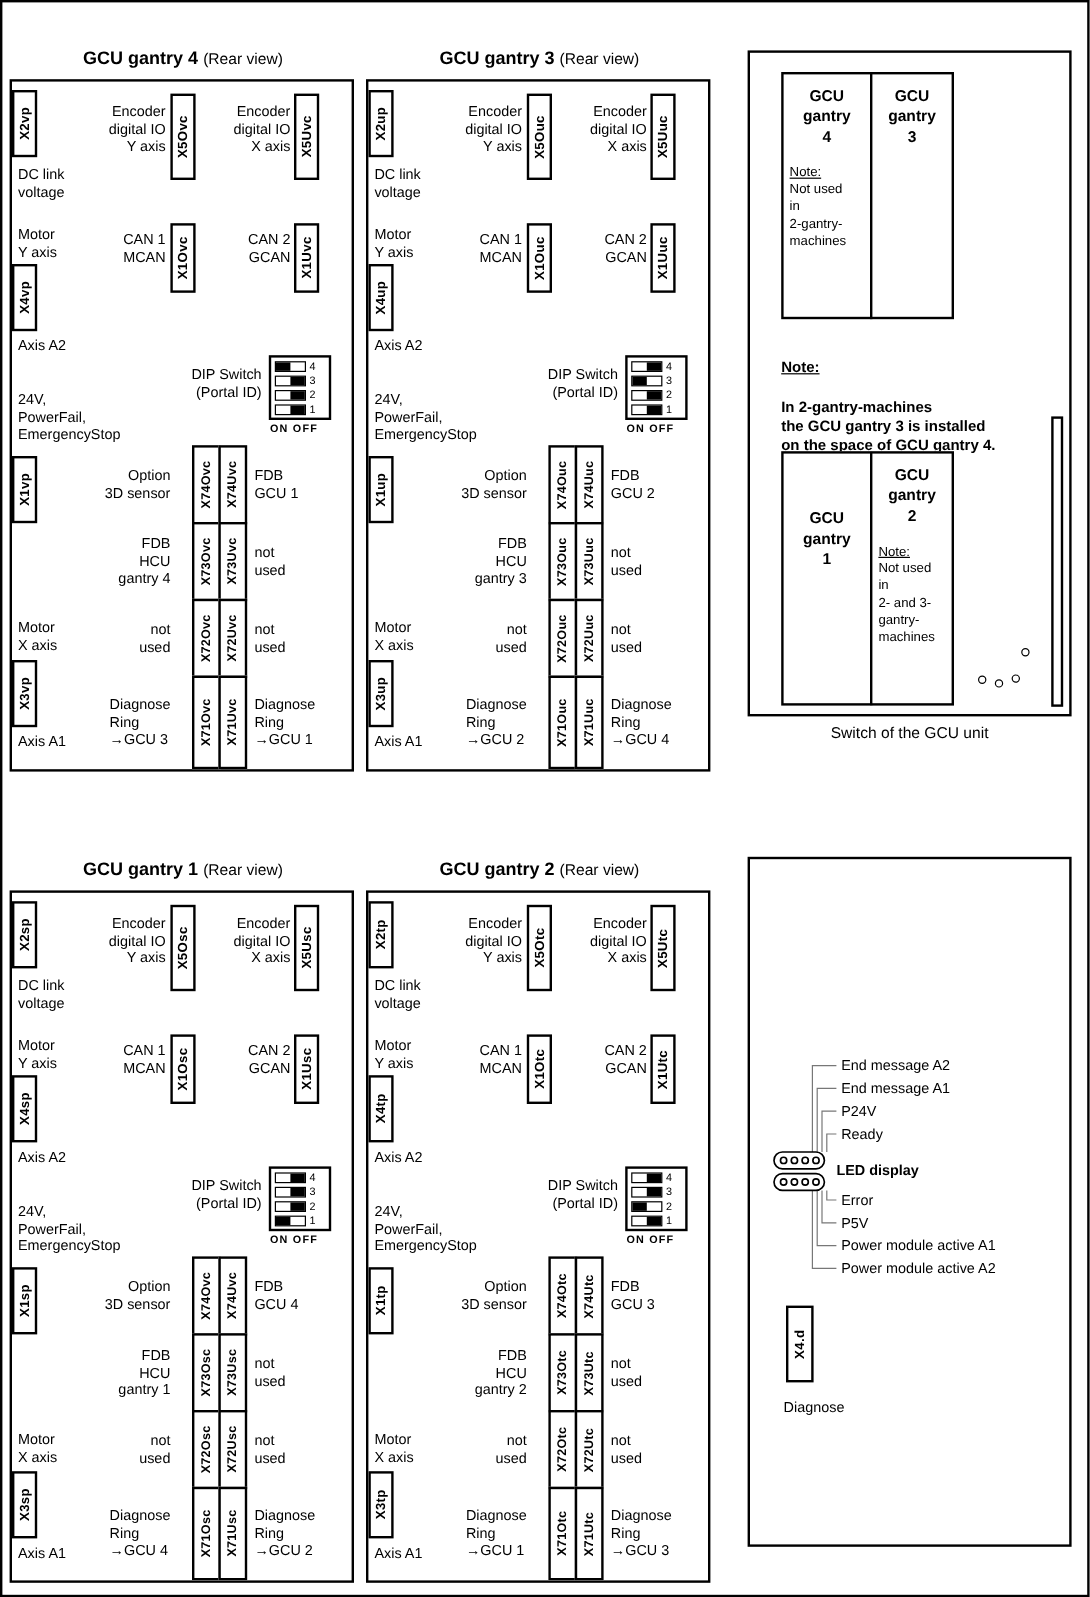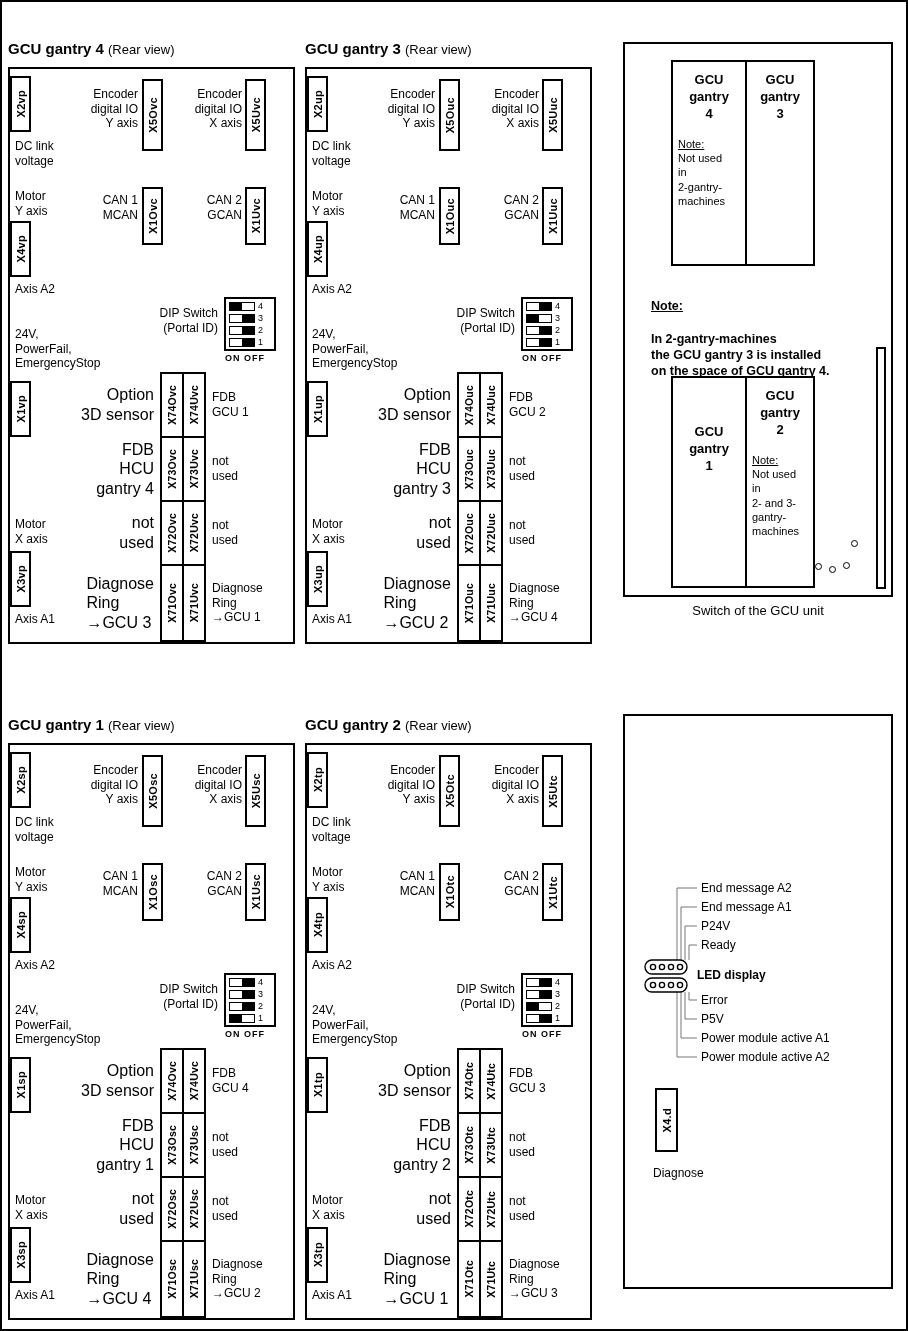--- a/index.html
+++ b/index.html
@@ -7,21 +7,21 @@
   .sheet { position:relative; width:908px; height:1331px; background:#fff; border:2px solid #000;
            font-family:"Liberation Sans", sans-serif; color:#000; overflow:hidden; }
   section.panel { position:absolute; }
   .pos-tl { left:6px;  top:36px;  width:289px; }
   .pos-tm { left:303px; top:36px; width:289px; }
   .pos-bl { left:6px;  top:712px; width:289px; }
   .pos-bm { left:303px; top:712px; width:289px; }
   #arr-panel  { left:618px; top:40px;  width:276px; }
   #front-panel{ left:618px; top:712px; width:276px; }
 
-  .panel-title { text-align:left; font-size:15px; font-weight:bold; line-height:22px; margin-bottom:6px; white-space:nowrap; }
+  .panel-title { text-align:center; font-size:15px; font-weight:bold; line-height:22px; margin-bottom:6px; white-space:nowrap; }
   .panel-title .view { font-weight:normal; font-size:13px; }
   .b { font-weight:bold; }
 
   .panel-box { position:relative; width:287px; height:577px; border:2px solid #000; background:#fff; }
 
   .lbl { position:absolute; font-size:12px; line-height:1.22; white-space:pre-line; }
   .lbl.r { text-align:right; }
 
   .conn { position:absolute; width:21px; height:56px; border:2px solid #000; background:#fff;
           display:flex; align-items:center; justify-content:center; }
@@ -58,34 +58,34 @@
   .dip-bar { position:relative; width:26px; height:9px; border:1px solid #000; background:#fff; flex:0 0 auto; }
   .dip-knob { position:absolute; top:0; width:12px; height:7px; background:#000; display:block; }
   .dip-bar.on  .dip-knob { left:0; }
   .dip-bar.off .dip-knob { right:0; }
   .dip-num { font-size:9px; line-height:1; }
   .dip-onoff { font-size:9px; font-weight:bold; margin-top:2px; letter-spacing:1px; padding-left:1px; }
 
   .io-grid { position:absolute; left:28px; top:303px; }
   .g-row { display:flex; margin-top:-2px; }
   .g-row:first-child { margin-top:0; }
-  .g-left { width:122px; padding-right:6px; display:flex; flex-direction:column; justify-content:center;
-            align-items:flex-end; text-align:right; font-size:16px; line-height:1.22; white-space:pre-line; }
+  .g-left { width:122px; padding-right:18px; display:flex; flex-direction:column; justify-content:center;
+            align-items:flex-end; text-align:right; font-size:12px; line-height:1.22; white-space:pre-line; }
   .g-left.la { text-align:left; }
   .g-cell { width:24px; border:2px solid #000; background:#fff; display:flex; align-items:center; justify-content:center; height:66px; }
   .g-cell + .g-cell { margin-left:-2px; }
   .g-row.tall .g-cell { height:78px; }
   .g-cell .vtext { font-size:10.5px; letter-spacing:0.2px; }
   .g-right { width:84px; padding-left:6px; display:flex; flex-direction:column; justify-content:center;
              font-size:12px; line-height:1.22; white-space:pre-line; }
 
   
   .arr-title { font-size:15px; font-weight:bold; text-align:center; white-space:pre-line; line-height:1.3; margin-bottom:8px; }
   .arr-box { position:relative; width:270px; height:555px; border:2px solid #000; margin:0 auto; background:#fff; }
-  .arr-cell { position:absolute; border:2px solid #000; background:#fff;margin-left:20px; }
+  .arr-cell { position:absolute; border:2px solid #000; background:#fff; }
   .arr-cell-title { font-weight:bold; font-size:13px; text-align:center; white-space:pre-line; line-height:1.3; padding-top:10px; }
   .arr-note { font-size:11px; line-height:1.3; padding:14px 3px 0 5px; white-space:pre-line; }
   .arr-note .u { text-decoration:underline; display:block; }
   .arr-g4 { left:26px; top:16px; width:76px; height:206px; }
   .arr-g3 { left:100px; top:16px; width:70px; height:206px; }
   .arr-midnote { position:absolute; left:26px; top:238px; width:240px; font-size:12.5px; font-weight:bold;
                  line-height:1.3; white-space:pre-line; }
   .arr-midnote .u { text-decoration:underline; }
   .arr-g1 { left:26px; top:332px; width:76px; height:212px; }
   .arr-g1 .arr-cell-title { padding-top:46px; }

